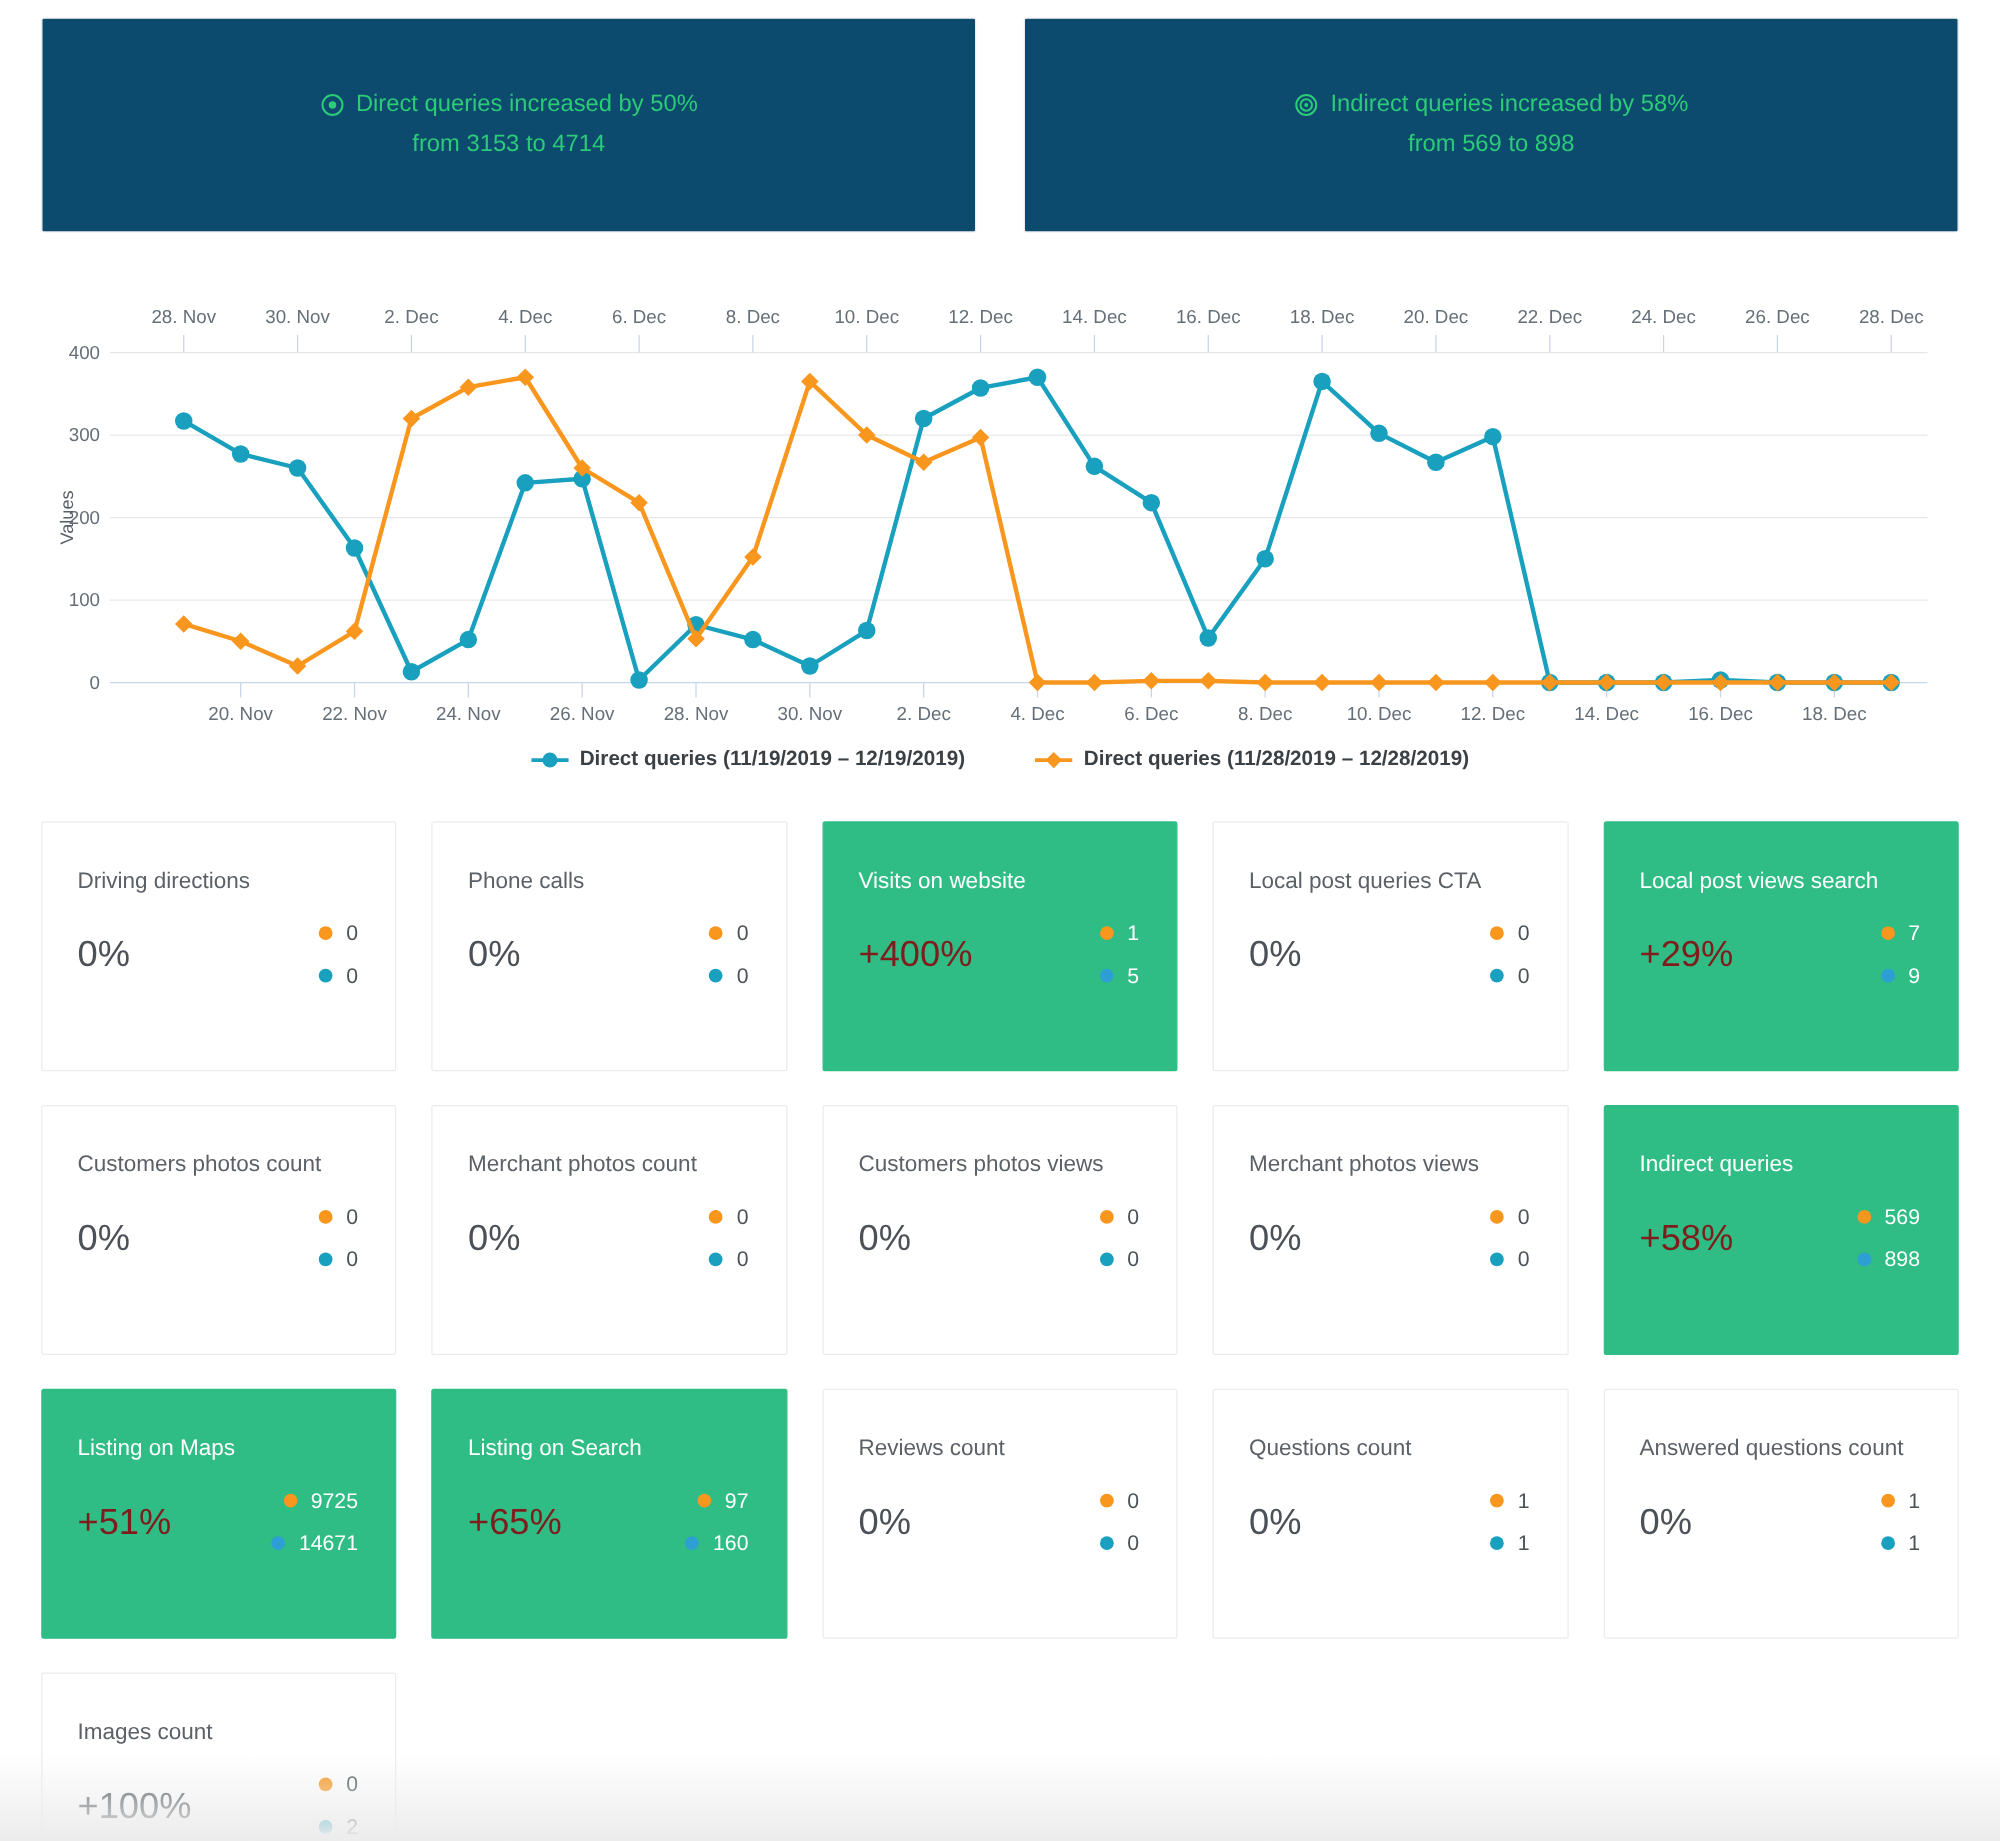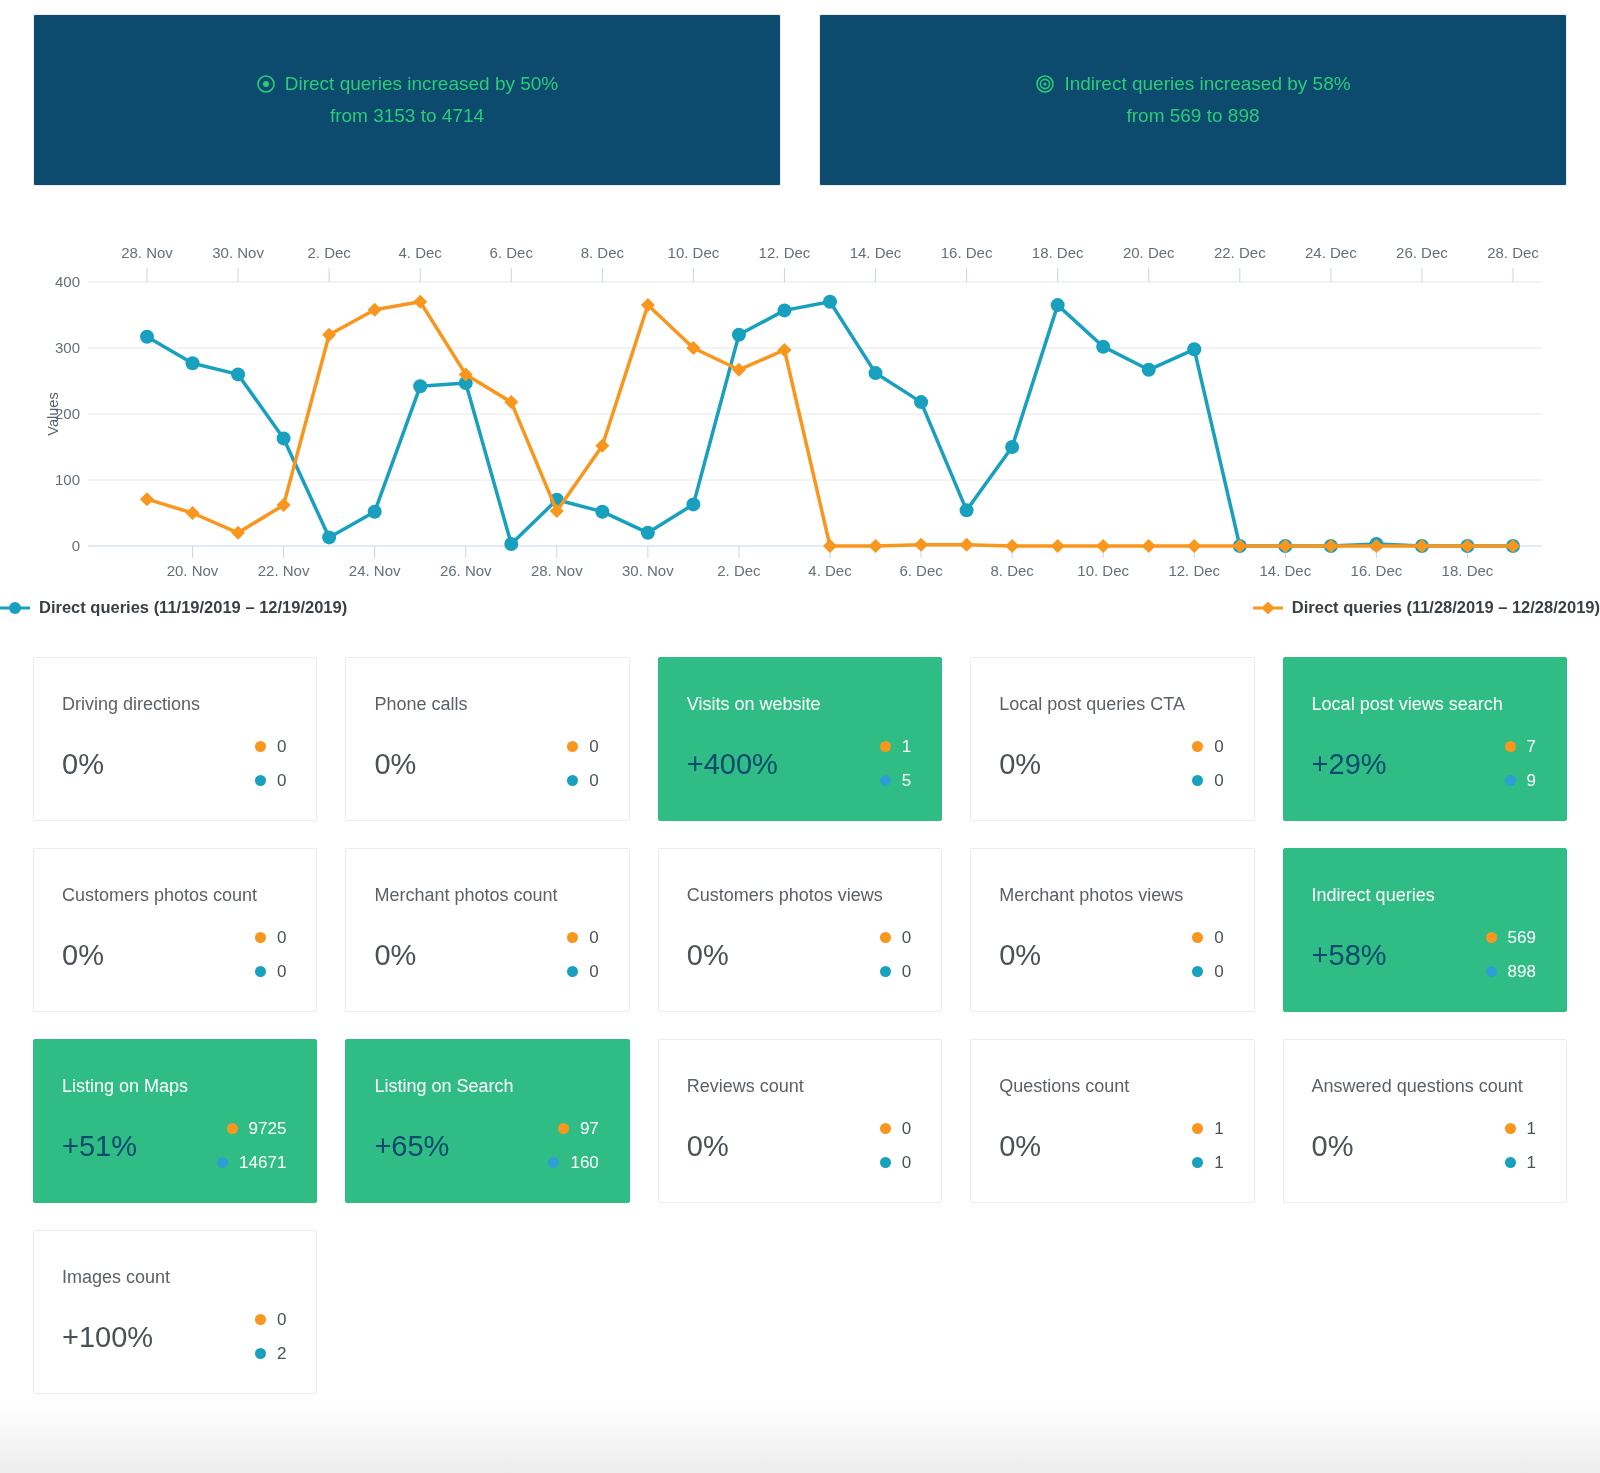--- a/index.html
+++ b/index.html
@@ -15,33 +15,33 @@
     flex:1;height:170px;border:1px solid #ececec;border-radius:2px;background:#0c4a6e;
     display:flex;flex-direction:column;align-items:center;justify-content:center;gap:9px;
   }
   .summary-line{color:#2bcb77;font-size:19px;display:flex;align-items:center;gap:9px;line-height:1.2;}
   .summary-line .sicon{display:inline-flex;}
   
   .chart-wrap{margin-top:44px;}
   .chart-svg{display:block;}
   .axis-label{fill:#666f78;font-size:15px;font-family:"Liberation Sans",sans-serif;}
   .ylab{fill:#5a6068;font-size:14.5px;font-family:"Liberation Sans",sans-serif;}
-  .legend{display:flex;justify-content:space-between;align-items:center;gap:56px;margin:8px 0 10px;}
+  .legend{display:flex;justify-content:center;align-items:center;gap:56px;margin:8px 0 10px;}
   .legend-item{display:flex;align-items:center;gap:9px;font-weight:bold;font-size:16.5px;color:#3b4045;cursor:pointer;}
   
   .grid{display:grid;grid-template-columns:repeat(5,1fr);gap:27px 28px;padding:30px 33px 0;}
   .mcard{
-    position:relative;height:164px;background:#fff;border:1px solid #ececec;border-radius:2px;
+    position:relative;height:200px;background:#fff;border:1px solid #ececec;border-radius:2px;
     box-sizing:border-box;
   }
   .mcard.green{background:#2fbd85;border-color:#2fbd85;}
   .mcard-title{position:absolute;top:36px;left:28px;font-size:18px;color:#5c6167;white-space:nowrap;}
   .mcard.green .mcard-title{color:#ffffff;}
   .mcard-pct{position:absolute;top:90px;left:28px;font-size:29px;color:#4b5157;}
-  .mcard.green .mcard-pct{color:#0c4a6e;}
+  .mcard.green .mcard-pct{color:#7f1d1d;}
   .mcard-vals{position:absolute;top:80px;right:30px;display:flex;flex-direction:column;align-items:flex-end;gap:17px;}
   .val-row{display:flex;align-items:center;gap:11px;font-size:17px;color:#4b5157;line-height:1;}
   .mcard.green .val-row{color:#ffffff;}
   .dot{width:11px;height:11px;border-radius:50%;flex:0 0 auto;}
   .dot.orange{background:#f8961e;}
   .dot.teal{background:#18a0be;}
   .mcard.green .dot.teal{background:#2e9fd4;}
   
   .page-bottom{position:absolute;left:0;right:0;bottom:0;height:70px;pointer-events:none;
     background:linear-gradient(180deg,rgba(238,238,238,0) 0%,#ececec 100%);}

